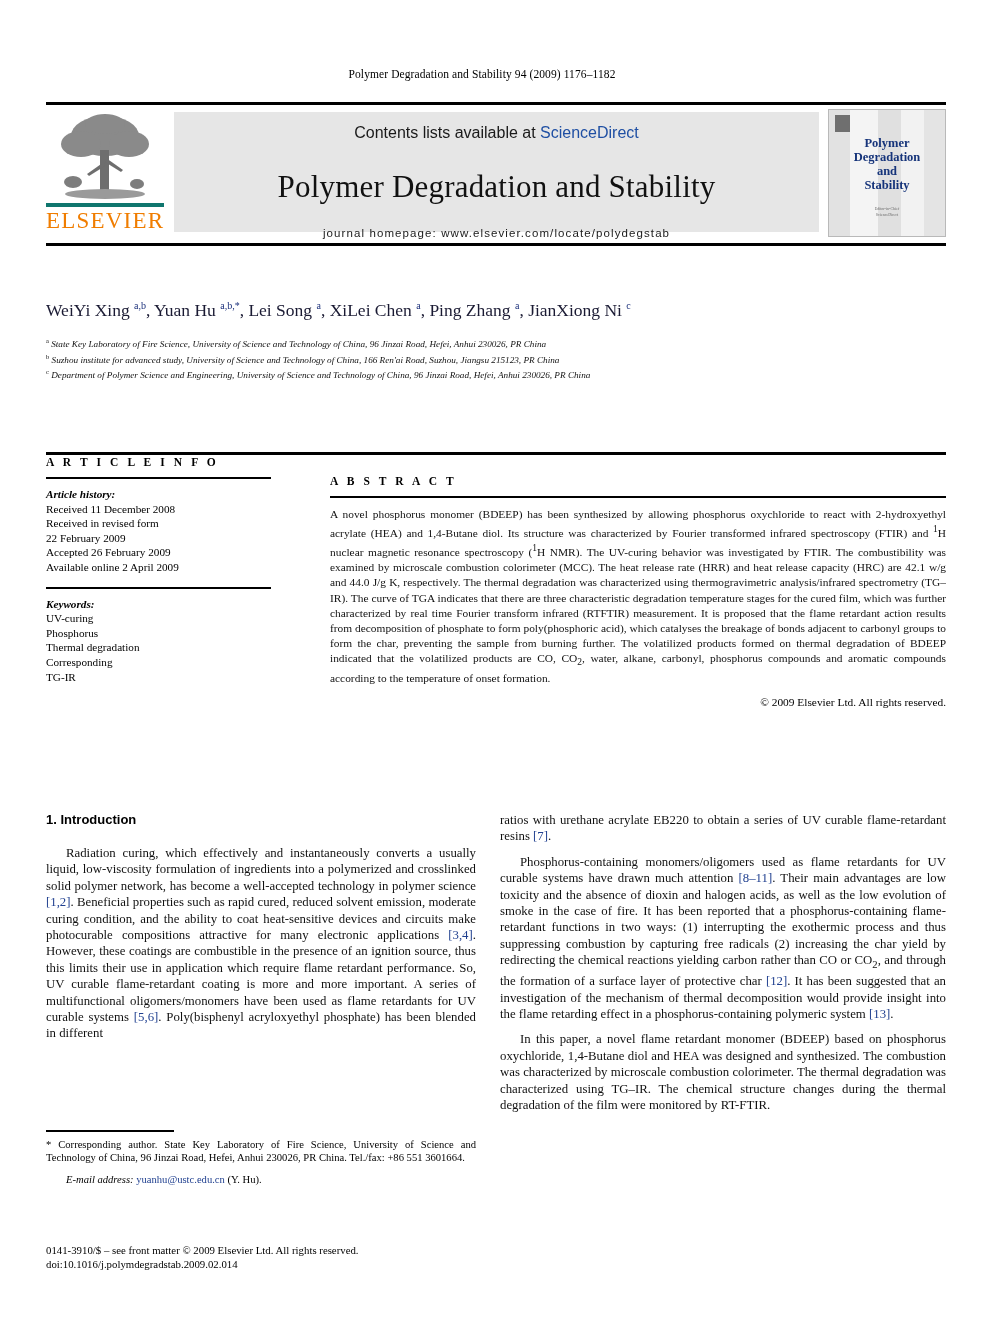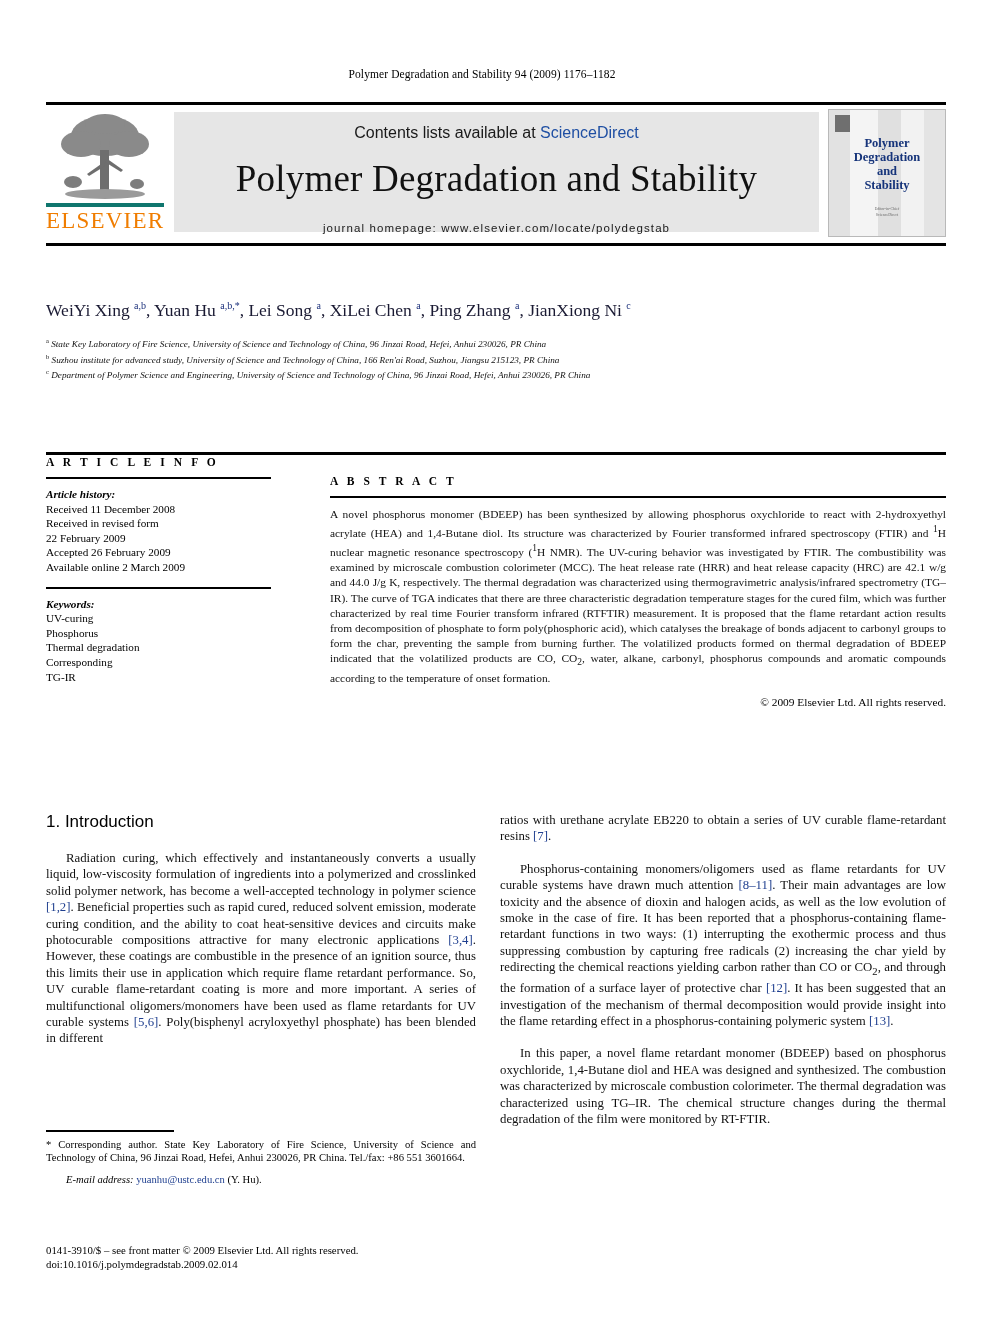--- a/index.html
+++ b/index.html
@@ -77,22 +77,22 @@
     font-size: 16px;
     padding-top: 12px;
     color: #1a1a1a;
     text-align: center;
   }
   .contents-line .sd {
     color: #1f4fa3;
   }
   .journal-title {
     font-family: "Liberation Serif", serif;
-    font-size: 37px;
-    margin-top: 15px;
+    font-size: 31px;
+    margin-top: 27px;
     color: #111;
     letter-spacing: .2px;
   }
   .homepage-line {
     font-family: "Liberation Sans", sans-serif;
     font-size: 11.5px;
     margin-top: 22px;
     letter-spacing: 1.1px;
     color: #1a1a1a;
   }
@@ -257,33 +257,33 @@
     left: 46px; top: 812px;
     width: 430px;
   }
   .col-right {
     position: absolute;
     left: 500px; top: 812px;
     width: 446px;
   }
   .sec-num-heading {
     font-family: "Liberation Sans", sans-serif;
-    font-weight: normal;
-    font-size: 17px;
+    font-weight: bold;
+    font-size: 13px;
     margin: 0 0 18px 0;
   }
   .body-p {
     font-size: 12.8px;
     line-height: 16.4px;
     text-align: justify;
     margin: 0;
     text-indent: 20px;
     color: #111;
   }
-  .body-p + .body-p { margin-top: 16px; }
+  .body-p + .body-p { margin-top: 9px; }
   .ref { color: #1f3f8f; }
 
   
   .footnote {
     position: absolute;
     left: 46px; top: 1130px;
     width: 430px;
   }
   .footnote .fn-rule {
     width: 128px;
@@ -377,21 +377,21 @@
   <div class="info-col">
     <div class="sec-heading">A R T I C L E  I N F O</div>
     <div class="rule"></div>
     <div class="info-body">
       <div class="lead">Article history:</div>
       <div id="history-items">
           <div>Received 11 December 2008</div>
           <div>Received in revised form</div>
           <div>22 February 2009</div>
           <div>Accepted 26 February 2009</div>
-          <div>Available online 2 March 2009</div>
+          <div>Available online 2 April 2009</div>
         </div>
     </div>
     <div class="rule2"></div>
     <div class="info-body">
       <div class="lead">Keywords:</div>
       <div id="keyword-items">
           <div>UV-curing</div>
           <div>Phosphorus</div>
           <div>Thermal degradation</div>
           <div>Corresponding</div>

